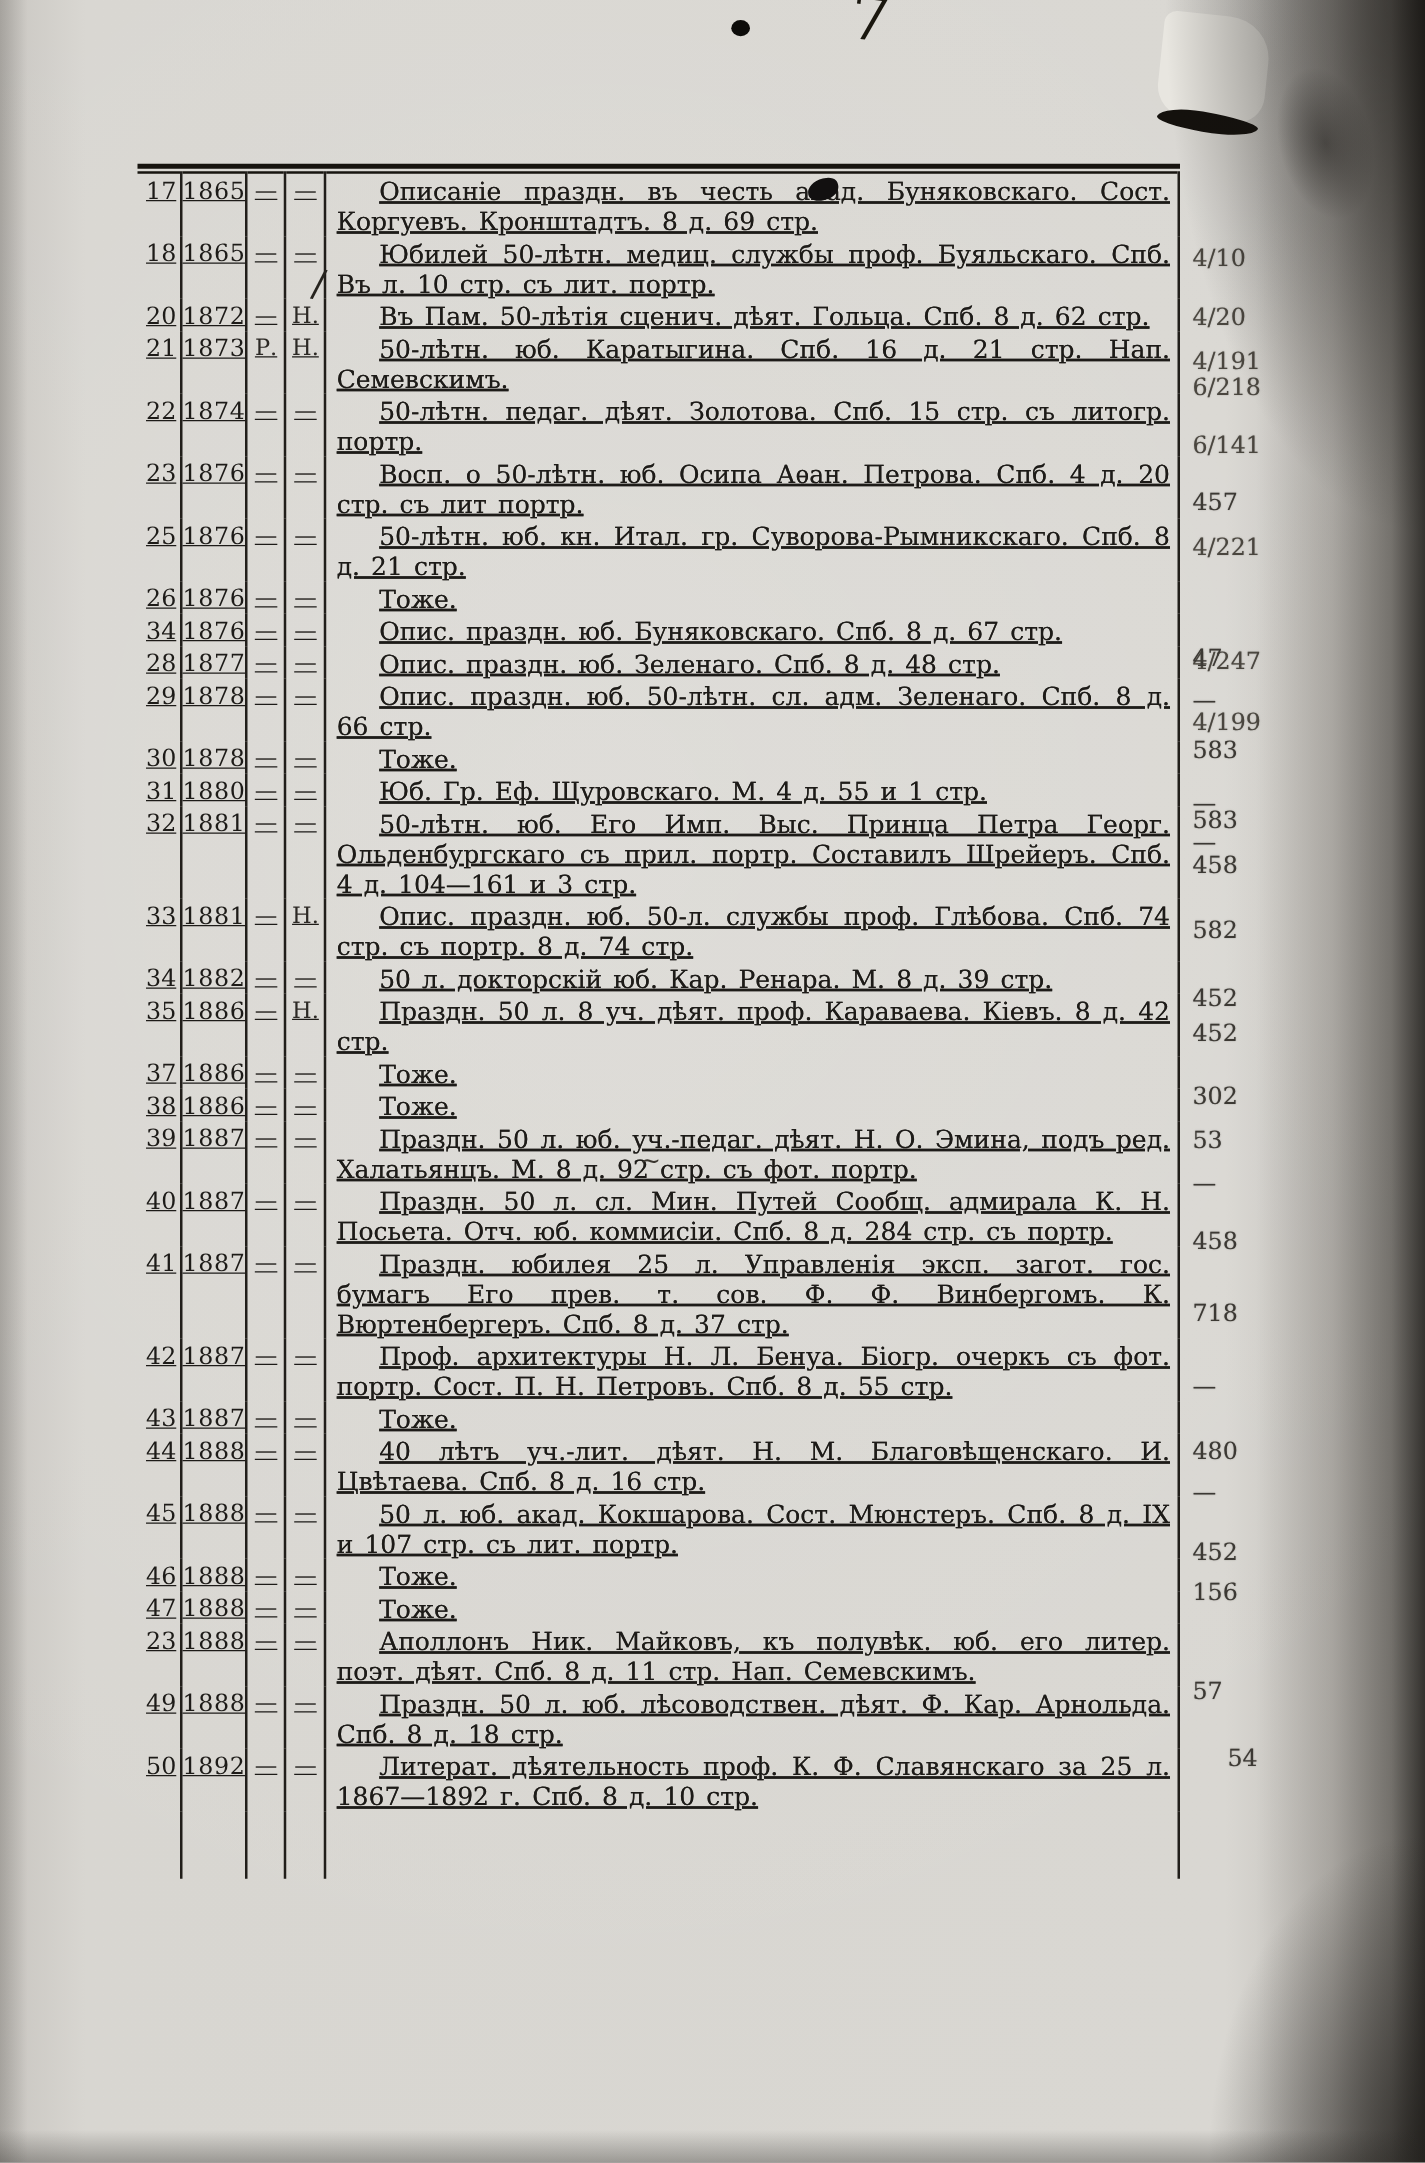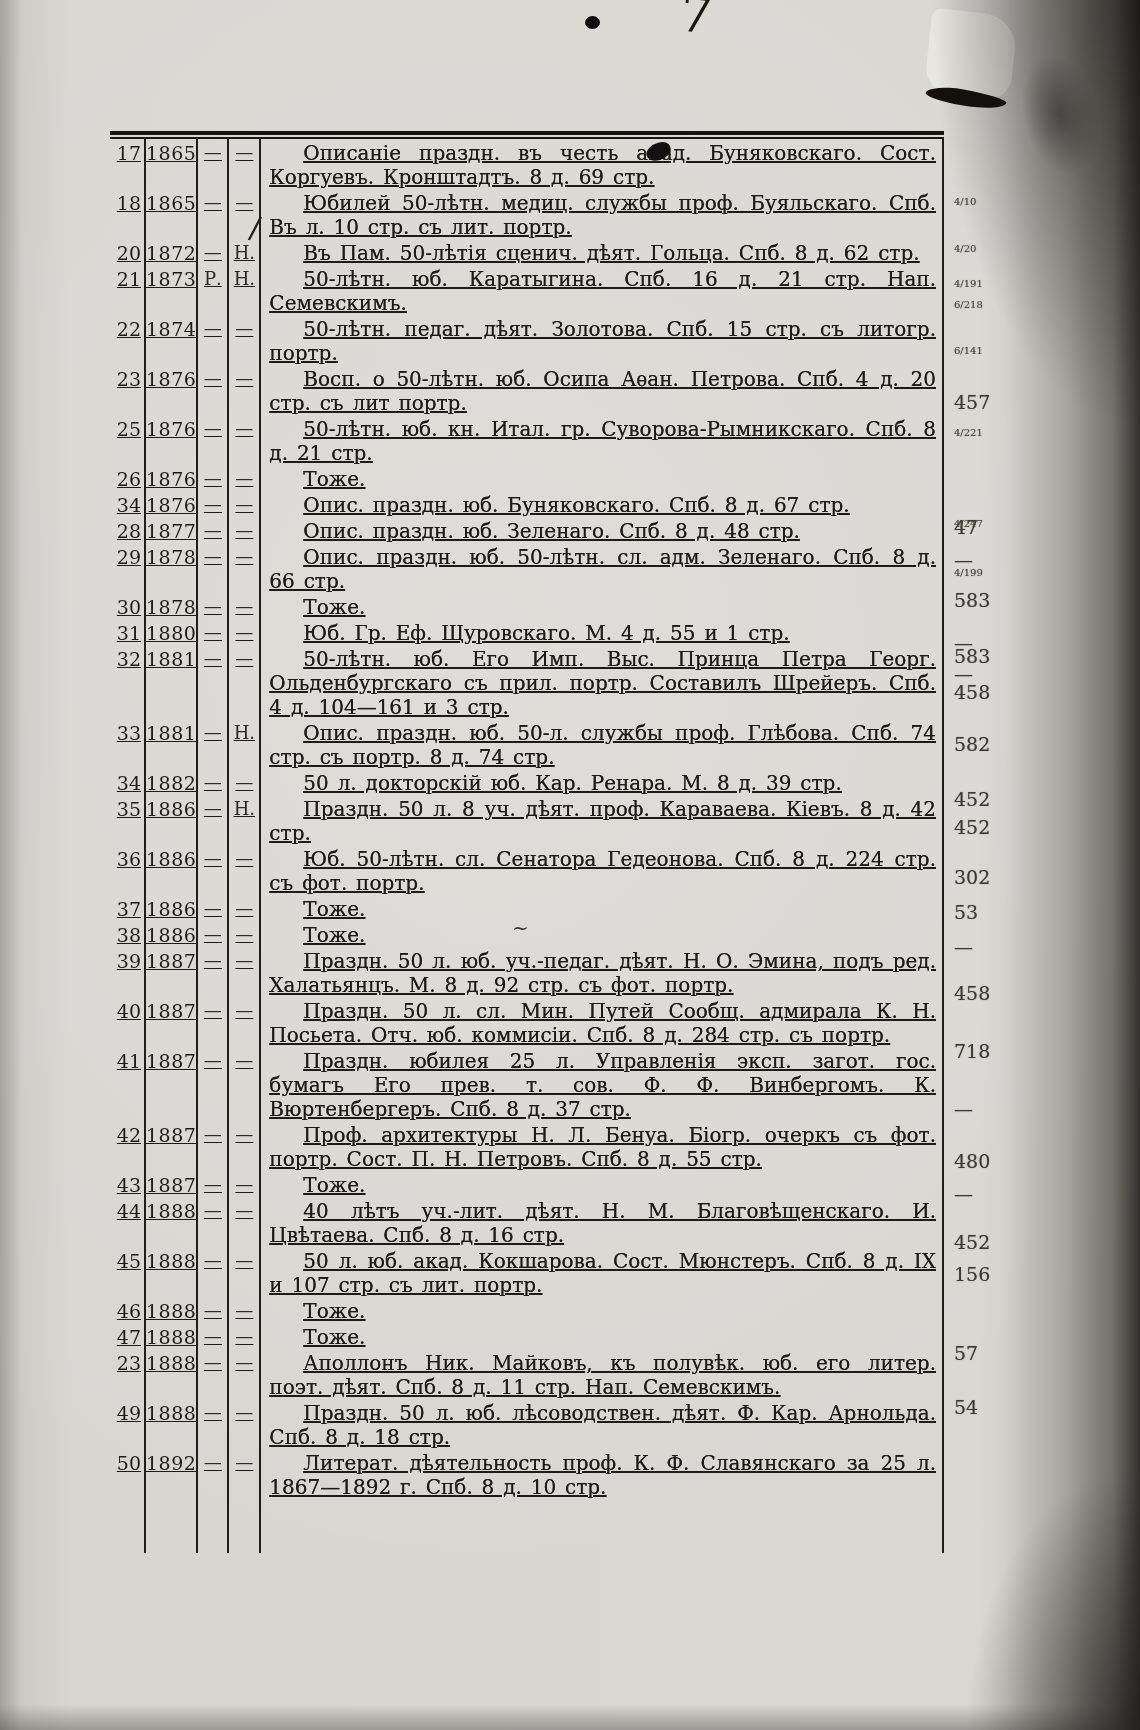--- a/index.html
+++ b/index.html
@@ -31,21 +31,21 @@
   .c-m2   { width:30px; text-align:center; padding-top:2px; font-size:18px; color:#2c2925;
             border-right:2px solid #211e1a; }
   .c-text { padding:2px 6px 0 8px; border-right:2px solid #211e1a; }
   .entry-text { margin:0; text-indent:34px; text-align:justify; word-spacing:2.5px;
                 text-shadow:0 0 0.5px rgba(25,22,18,0.8); }
   .spacer-row td { height:52px; }
   
   .margin-notes { position:absolute; top:0; left:948px; width:88px; height:100%; }
   .margin-note { position:absolute; left:6px; font-size:19px; color:#3c3934; white-space:nowrap;
                  text-shadow:0 0 1px rgba(60,57,52,0.5); }
-  .margin-note.frac { font-size:10px; color:#4a463f; }
+  .margin-note.frac { font-size:19px; color:#4a463f; }
   
   .artifact { position:absolute; }
   .ink-dot { left:585px; top:16px; width:15px; height:13px; border-radius:50%; background:#0d0c0a; }
   .ink-blob { left:646px; top:143px; width:25px; height:17px; background:#121010;
               border-radius:60% 40% 55% 45%; transform:rotate(-14deg); }
   .hw-seven { left:680px; top:-14px; font-size:50px; color:#1a170f; transform:rotate(7deg); }
   .stray-slash { left:250px; top:210px; font-size:30px; color:#26231e; transform:rotate(10deg); }
   .squiggle { left:512px; top:916px; font-size:20px; color:#3a362f; }
   
   .edge-right { right:0; top:0; width:135px; height:100%;
@@ -219,29 +219,20 @@
       <p class="entry-text">50 л. докторскій юб. Кар. Ренара. М. 8 д. 39 стр.</p>
     </td>
   </tr>
           <tr class="entry-row">
     <td class="c-num">35</td>
     <td class="c-year">1886</td>
     <td class="c-m1">—</td>
     <td class="c-m2">Н.</td>
     <td class="c-text">
       <p class="entry-text">Праздн. 50 л. 8 уч. дѣят. проф. Караваева. Кіевъ. 8 д. 42 стр.</p>
-    </td>
-  </tr>
-          <tr class="entry-row">
-    <td class="c-num">36</td>
-    <td class="c-year">1886</td>
-    <td class="c-m1">—</td>
-    <td class="c-m2">—</td>
-    <td class="c-text">
-      <p class="entry-text">Юб. 50-лѣтн. сл. Сенатора Гедеонова. Спб. 8 д. 224 стр. съ фот. портр.</p>
     </td>
   </tr>
           <tr class="entry-row">
     <td class="c-num">37</td>
     <td class="c-year">1886</td>
     <td class="c-m1">—</td>
     <td class="c-m2">—</td>
     <td class="c-text">
       <p class="entry-text">Тоже.</p>
     </td>
@@ -400,21 +391,21 @@
       <div class="margin-note" style="top: 901px;">53</div>
       <div class="margin-note" style="top: 936px;">—</div>
       <div class="margin-note" style="top: 982px;">458</div>
       <div class="margin-note" style="top: 1040px;">718</div>
       <div class="margin-note" style="top: 1098px;">—</div>
       <div class="margin-note" style="top: 1150px;">480</div>
       <div class="margin-note" style="top: 1183px;">—</div>
       <div class="margin-note" style="top: 1231px;">452</div>
       <div class="margin-note" style="top: 1263px;">156</div>
       <div class="margin-note" style="top: 1342px;">57</div>
-      <div class="margin-note" style="top: 1396px;">54</div>
+      <div class="margin-note" style="top: 1396px; margin-left: 28px;">54</div>
     </div>
 
   <div class="artifact ink-dot"></div>
   <div class="artifact ink-blob"></div>
   <div class="artifact hw-seven">7</div>
   <div class="artifact stray-slash">/</div>
   <div class="artifact squiggle">~</div>
 
   <div class="artifact torn-patch"></div>
   <div class="artifact torn-mark"></div>

